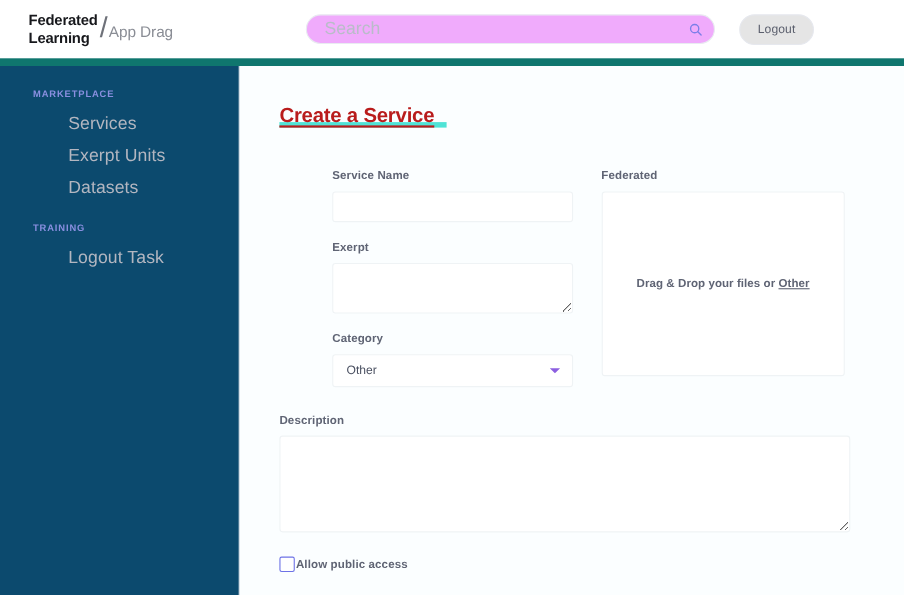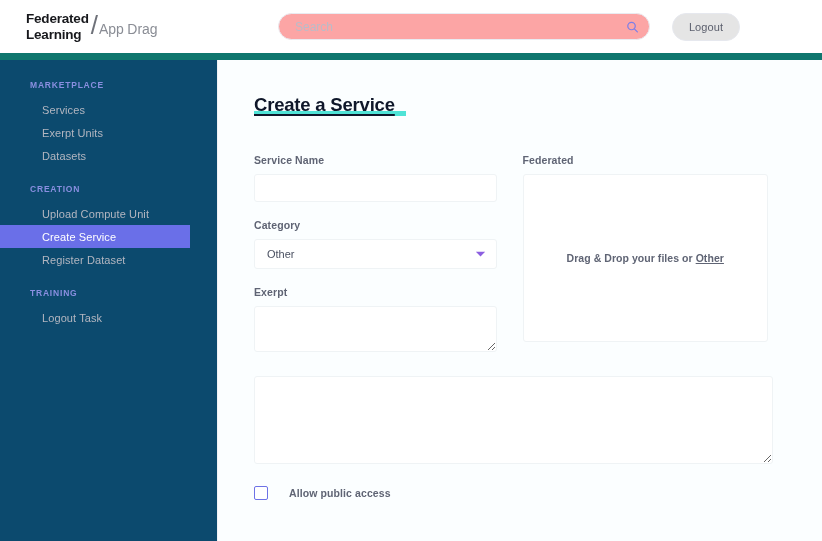--- a/index.html
+++ b/index.html
@@ -92,23 +92,23 @@
     position: relative;
     width: 372px;
     height: 27px;
   }
 
   .search-input {
     width: 100%;
     height: 100%;
     border: 1px solid #e9ebf1;
     border-radius: 14px;
-    background: #fca5a5;
+    background: #f0abfc;
     font-family: "Liberation Sans", sans-serif;
-    font-size: 12px;
+    font-size: 16px;
     color: #5c6070;
     padding: 0 32px 0 16px;
     outline: none;
   }
   .search-input::placeholder { color: #b9bcc9; }
 
   .search-icon {
     position: absolute;
     right: 11px;
     top: 50%;
@@ -155,26 +155,27 @@
   .nav-title {
     font-size: 8.5px;
     font-weight: bold;
     letter-spacing: 0.8px;
     color: #8a8fe0;
     padding: 0 0 8px 30px;
   }
 
   .nav-item {
     display: block;
-    font-size: 11px;
+    font-size: 16px;
     color: #b3b6c0;
     padding: 5.5px 10px 5.5px 42px;
     cursor: pointer;
     letter-spacing: 0.1px;
     white-space: nowrap;
+    margin-left: 20px;
   }
 
   .nav-item.active {
     background: #6a6fe8;
     color: #ffffff;
     margin-right: 27px;
   }
 
   
   .content {
@@ -182,21 +183,21 @@
     background: #fbfeff;
     padding: 34px 54px 0 36px;
     overflow: hidden;
   }
 
   .page-title {
     display: inline-block;
     position: relative;
     font-size: 18.5px;
     font-weight: bold;
-    color: #0f172a;
+    color: #b91c1c;
     letter-spacing: -0.2px;
     margin-bottom: 38px;
   }
 
   .page-title .txt {
     position: relative;
     z-index: 2;
     text-decoration: underline;
     text-decoration-thickness: 1.5px;
     text-underline-offset: 3px;
@@ -209,20 +210,21 @@
     bottom: 0px;
     height: 5px;
     background: #4fe3d6;
     z-index: 1;
   }
 
   .form-grid {
     display: flex;
     gap: 26px;
     margin-bottom: 24px;
+    margin-left: 48px;
   }
 
   .col-left { width: 245px; }
   .col-right { width: 248px; }
 
   .field { margin-bottom: 17px; }
   .field:last-child { margin-bottom: 0; }
 
   .label {
     display: block;
@@ -311,21 +313,21 @@
     cursor: pointer;
     color: #5f6474;
   }
 
   .desc-field { width: 519px; margin-bottom: 22px; }
   .textarea-desc { height: 88px; }
 
   .checkbox-row {
     display: flex;
     align-items: center;
-    gap: 21px;
+    gap: 1px;
     cursor: pointer;
   }
 
   .checkbox {
     width: 14px;
     height: 14px;
     border: 1.5px solid #6d72e6;
     border-radius: 2px;
     background: #ffffff;
     flex-shrink: 0;
@@ -376,26 +378,20 @@
 
     <nav class="sidebar">
 
       <div class="nav-group">
         <div class="nav-title">MARKETPLACE</div>
         <div class="nav-item">Services</div>
         <div class="nav-item">Exerpt Units</div>
         <div class="nav-item">Datasets</div>
       </div>
 
-      <div class="nav-group">
-        <div class="nav-title">CREATION</div>
-        <div class="nav-item">Upload Compute Unit</div>
-        <div class="nav-item active">Create Service</div>
-        <div class="nav-item">Register Dataset</div>
-      </div>
 
       <div class="nav-group">
         <div class="nav-title">TRAINING</div>
         <div class="nav-item">Logout Task</div>
       </div>
 
     </nav>
 
     <main class="content">
 
@@ -404,57 +400,58 @@
         <span class="txt">Create a Service</span>
       </h1>
 
       <div class="form-grid">
 
         <div class="col-left">
 
           <div class="field">
             <label class="label">Service Name</label>
             <input class="text-input" type="text" placeholder="" style="">
+          </div>
+
+          <div class="field">
+            <label class="label">Exerpt</label>
+            <textarea class="textarea textarea-exerpt" placeholder="" style=""></textarea>
           </div>
 
           <div class="field">
             <label class="label">Category</label>
             <div class="select-wrap">
               <div class="select-box">
                 <span>Other</span>
               </div>
               <span class="select-caret">
                 <svg width="11" height="7" viewBox="0 0 11 7">
                   <path d="M0.8 1.2 L5.5 5.9 L10.2 1.2 Z" fill="#8c5fe0"></path>
                 </svg>
               </span>
             </div>
           </div>
 
-          <div class="field">
-            <label class="label">Exerpt</label>
-            <textarea class="textarea textarea-exerpt" placeholder="" style=""></textarea>
-          </div>
-
         </div>
 
         <div class="col-right">
           <div class="field">
             <label class="label">Federated</label>
             <div class="dropzone">
               <span class="dropzone-text">
                 <span>Drag &amp; Drop your files or </span><span class="browse-link">Other</span>
               </span>
             </div>
           </div>
         </div>
 
       </div>
 
       <div class="field desc-field">
+        <label class="label">Description</label>
         <textarea class="textarea textarea-desc" placeholder="" style=""></textarea>
       </div>
 
       <label class="checkbox-row">
         <span class="checkbox"></span>
         <span class="checkbox-label">Allow public access</span>
       </label>
 
     </main>
   </div>

